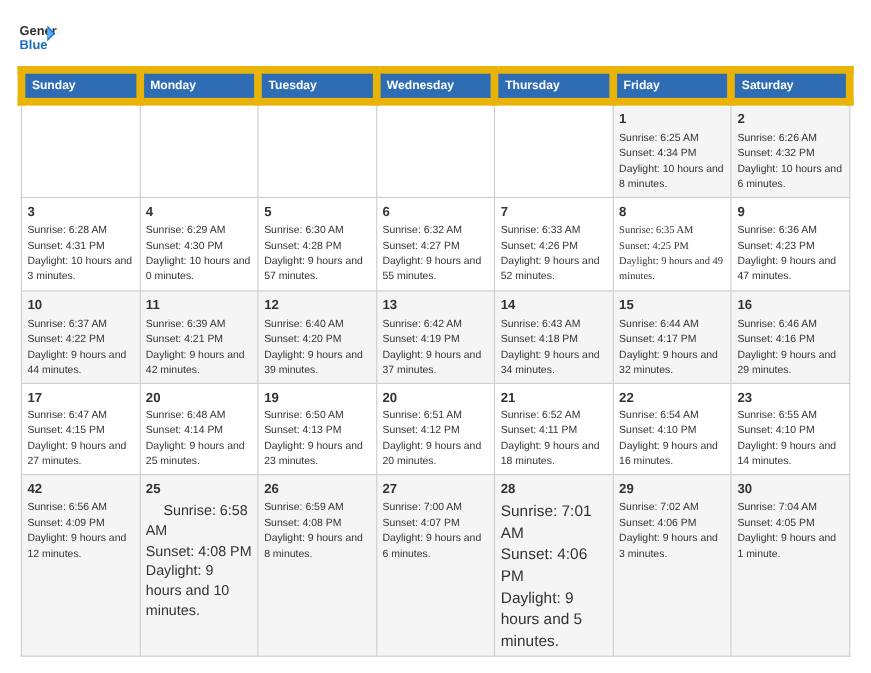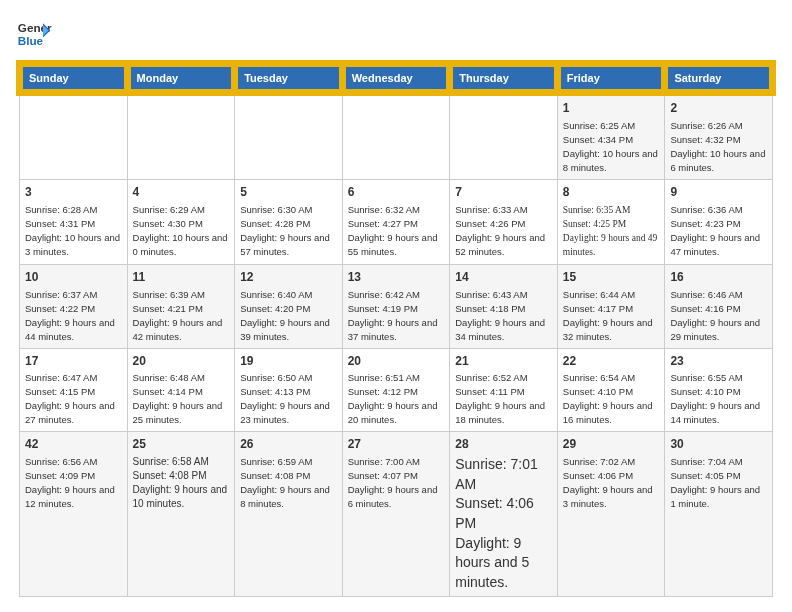--- a/index.html
+++ b/index.html
@@ -189,21 +189,21 @@
 Sunset: 4:10 PM
 Daylight: 9 hours and 16 minutes.</span></td>
         <td><span class="day-num">23</span><span style="white-space: pre-wrap; font-size: 9.5px; color: rgb(51, 51, 51);">Sunrise: 6:55 AM
 Sunset: 4:10 PM
 Daylight: 9 hours and 14 minutes.</span></td>
       </tr>
       <tr class="row-odd">
         <td><span class="day-num">42</span><span style="white-space: pre-wrap; font-size: 9.5px; color: rgb(51, 51, 51);">Sunrise: 6:56 AM
 Sunset: 4:09 PM
 Daylight: 9 hours and 12 minutes.</span></td>
-        <td><span class="day-num">25</span><span style="white-space: pre-wrap; font-size: 10px; color: rgb(51, 51, 51);">Sunrise: 6:58 AM
+        <td><span class="day-num">25</span><span style="white-space: pre-wrap; font-size: 13px; color: rgb(51, 51, 51); margin-left: 16px;">Sunrise: 6:58 AM
 Sunset: 4:08 PM
 Daylight: 9 hours and 10 minutes.</span></td>
         <td><span class="day-num">26</span><span style="white-space: pre-wrap; font-size: 9.5px; color: rgb(51, 51, 51);">Sunrise: 6:59 AM
 Sunset: 4:08 PM
 Daylight: 9 hours and 8 minutes.</span></td>
         <td><span class="day-num">27</span><span style="white-space: pre-wrap; font-size: 9.5px; color: rgb(51, 51, 51);">Sunrise: 7:00 AM
 Sunset: 4:07 PM
 Daylight: 9 hours and 6 minutes.</span></td>
         <td><span class="day-num">28</span><span style="white-space: pre-wrap; font-size: 14px; color: rgb(51, 51, 51);">Sunrise: 7:01 AM
 Sunset: 4:06 PM

